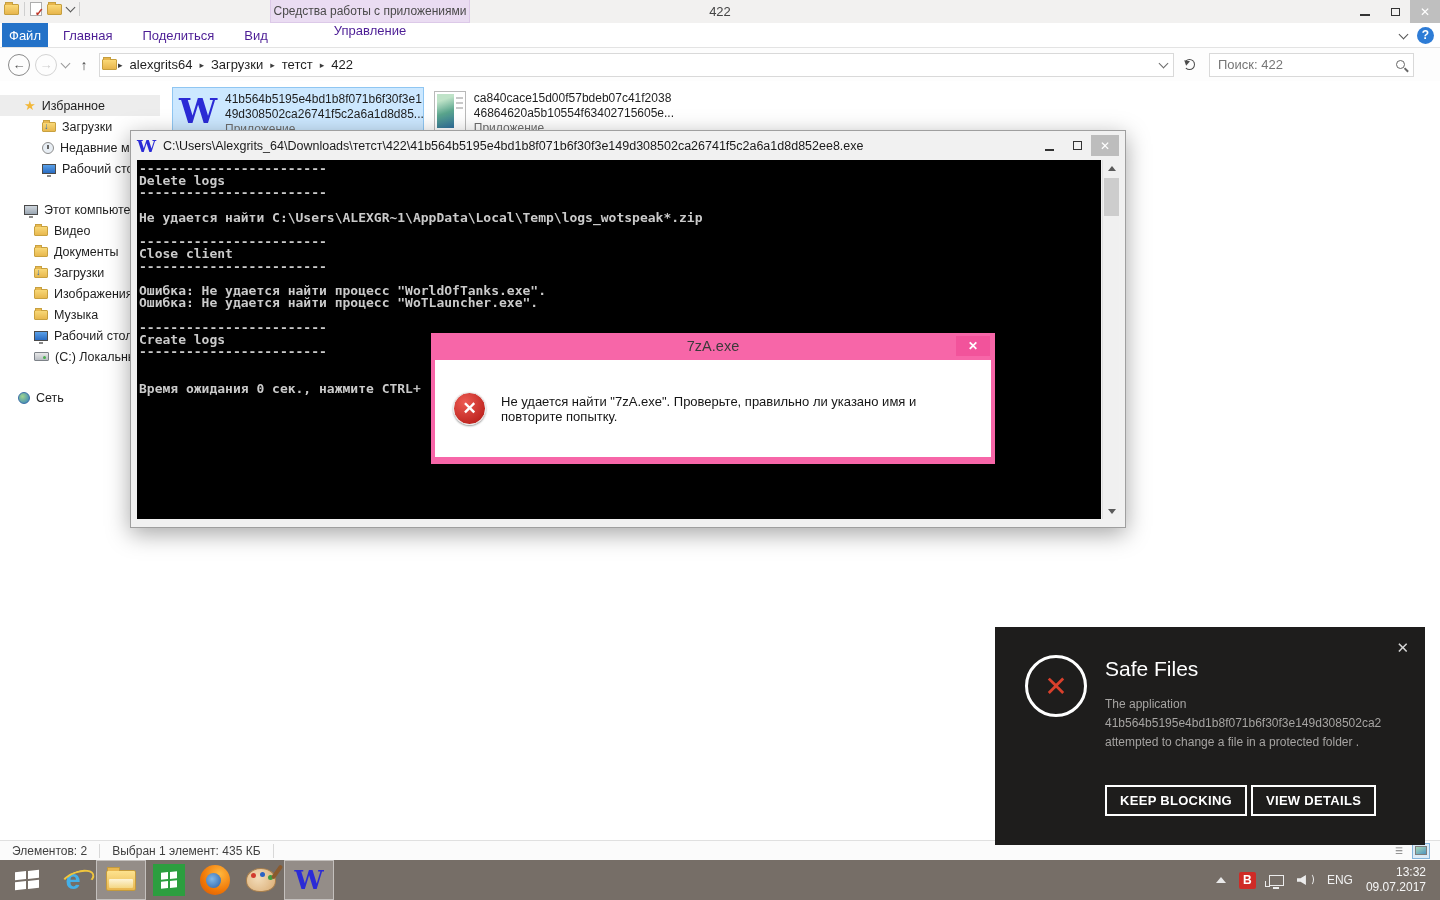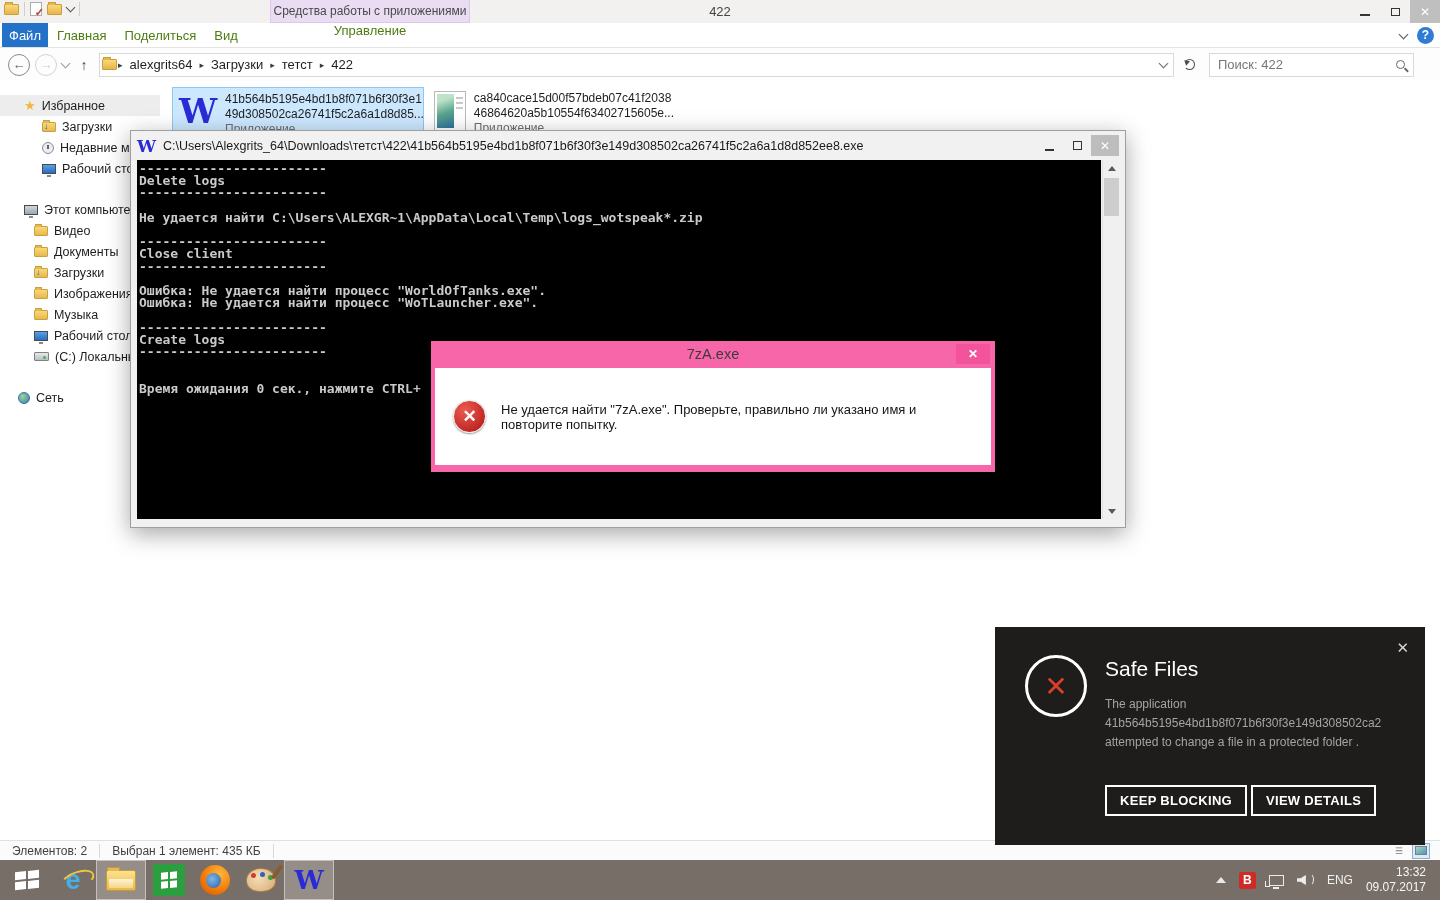--- a/index.html
+++ b/index.html
@@ -20,21 +20,21 @@
   .win-title { position:absolute; left:0; right:0; top:0; height:23px; line-height:23px; text-align:center; font-size:13px; color:#444; }
   .ctx-header { position:absolute; left:270px; top:0; width:200px; height:23px; background:#eadcf2; border:1px solid #dcc9e8; border-top:none;
                 text-align:center; line-height:22px; font-size:12px; color:#4a4a4a; }
   .win-controls { position:absolute; right:0; top:0; display:flex; }
   .wc { width:30px; height:23px; display:flex; align-items:center; justify-content:center; font-size:12px; color:#333; }
   .wc.close { background:#bfbfbf; color:#fff; }
   .wc .box { width:9px; height:8px; border:1.4px solid #333; }
   .wc .dash { width:10px; height:2px; background:#333; margin-top:6px; }
 
   .tabrow { position:relative; height:25px; background:#fff; border-bottom:1px solid #e3e3e3; display:flex; align-items:stretch; }
-  .tab { padding:0 9px; font-size:13px; color:#4d7c0f; display:flex; align-items:center; }
+  .tab { padding:0 15px; font-size:13px; color:#4c1d95; display:flex; align-items:center; }
   .tab.file { background:#2472c8; color:#fff; padding:0 7px; margin-left:2px; }
   .tab.manage { position:absolute; left:270px; width:200px; justify-content:center; }
   .ribbon-right { position:absolute; right:6px; top:0; height:25px; display:flex; align-items:center; gap:10px; }
   .help-circle { width:17px; height:17px; border-radius:50%; background:#2e7cd6; color:#fff; font-size:12px; font-weight:bold;
                  text-align:center; line-height:17px; }
 
   .navrow { position:relative; height:33px; background:#fdfdfd; display:flex; align-items:center; padding:0 8px; gap:5px; }
   .navbtn { width:22px; height:22px; border-radius:50%; border:1px solid #8a8a8a; color:#555; display:flex; align-items:center; justify-content:center; font-size:13px; background:#fdfdfd; }
   .navbtn.disabled { border-color:#d4d4d4; color:#cfcfcf; }
   .upbtn { width:20px; height:20px; display:flex; align-items:center; justify-content:center; color:#444; font-size:14px; }
@@ -104,21 +104,21 @@
                color:#cacaca; white-space:pre; padding:3px 2px; }
   .vscroll { position:absolute; right:6px; top:29px; bottom:8px; width:17px; background:#f0f0f0; border-left:1px solid #e0e0e0; }
   .varrow { position:absolute; left:0; width:17px; height:16px; display:flex; align-items:center; justify-content:center; }
   .varrow.up { top:0; } .varrow.down { bottom:0; }
   .tri-up { width:0; height:0; border-left:4px solid transparent; border-right:4px solid transparent; border-bottom:5px solid #5a5a5a; }
   .tri-down { width:0; height:0; border-left:4px solid transparent; border-right:4px solid transparent; border-top:5px solid #5a5a5a; }
   .vthumb { position:absolute; left:1px; top:18px; width:15px; height:38px; background:#cdcdcd; }
 
   
   .dlg { position:absolute; left:431px; top:333px; width:564px; height:131px; background:#f766a8; z-index:20;
-         box-shadow:0 8px 24px rgba(0,0,0,.45);margin-top:8px; }
+         box-shadow:0 8px 24px rgba(0,0,0,.45); }
   .dlg .dtitle { height:27px; line-height:27px; text-align:center; font-size:14.5px; color:#3b3b3b; }
   .dlg .dclose { position:absolute; top:3px; right:5px; width:34px; height:20px; background:#f2539b; color:#fff;
                  display:flex; align-items:center; justify-content:center; font-size:12px; font-weight:bold; }
   .dlg .inner { position:absolute; left:4px; right:4px; top:27px; bottom:7px; background:#fff; display:flex; flex-direction:column; }
   .dlg .msgrow { flex:1; display:flex; align-items:center; gap:15px; padding:0 18px; }
   .err-ic { width:33px; height:33px; border-radius:50%; background:radial-gradient(circle at 35% 30%, #ec5a52, #b01410);
             border:1.5px solid #e9e9e9; box-shadow:0 1px 2px rgba(0,0,0,.4); color:#fff; font-size:17px; font-weight:bold;
             display:flex; align-items:center; justify-content:center; flex:0 0 auto; }
   .dlg .msg { font-size:13px; color:#151515; }
   .dlg .footer { height:36px; background:#f0f0f0; border-top:1px solid #dfdfdf; display:flex; align-items:center; justify-content:flex-end; padding:0 16px; }

